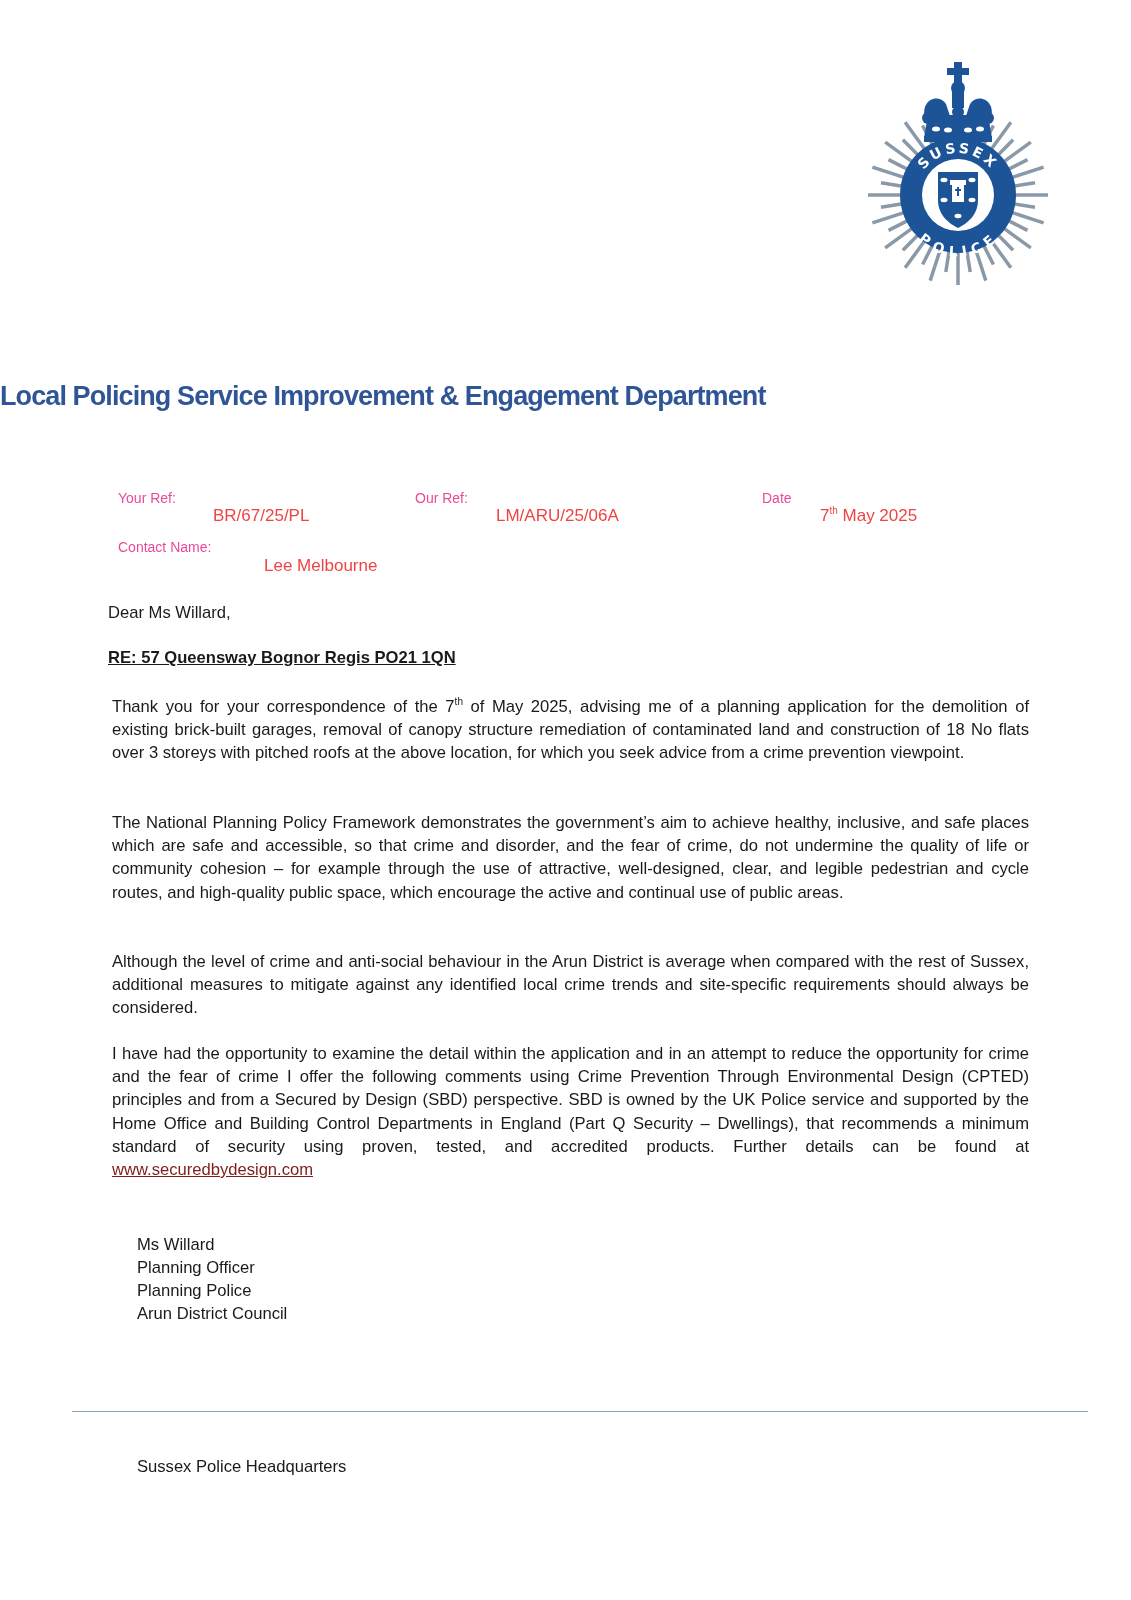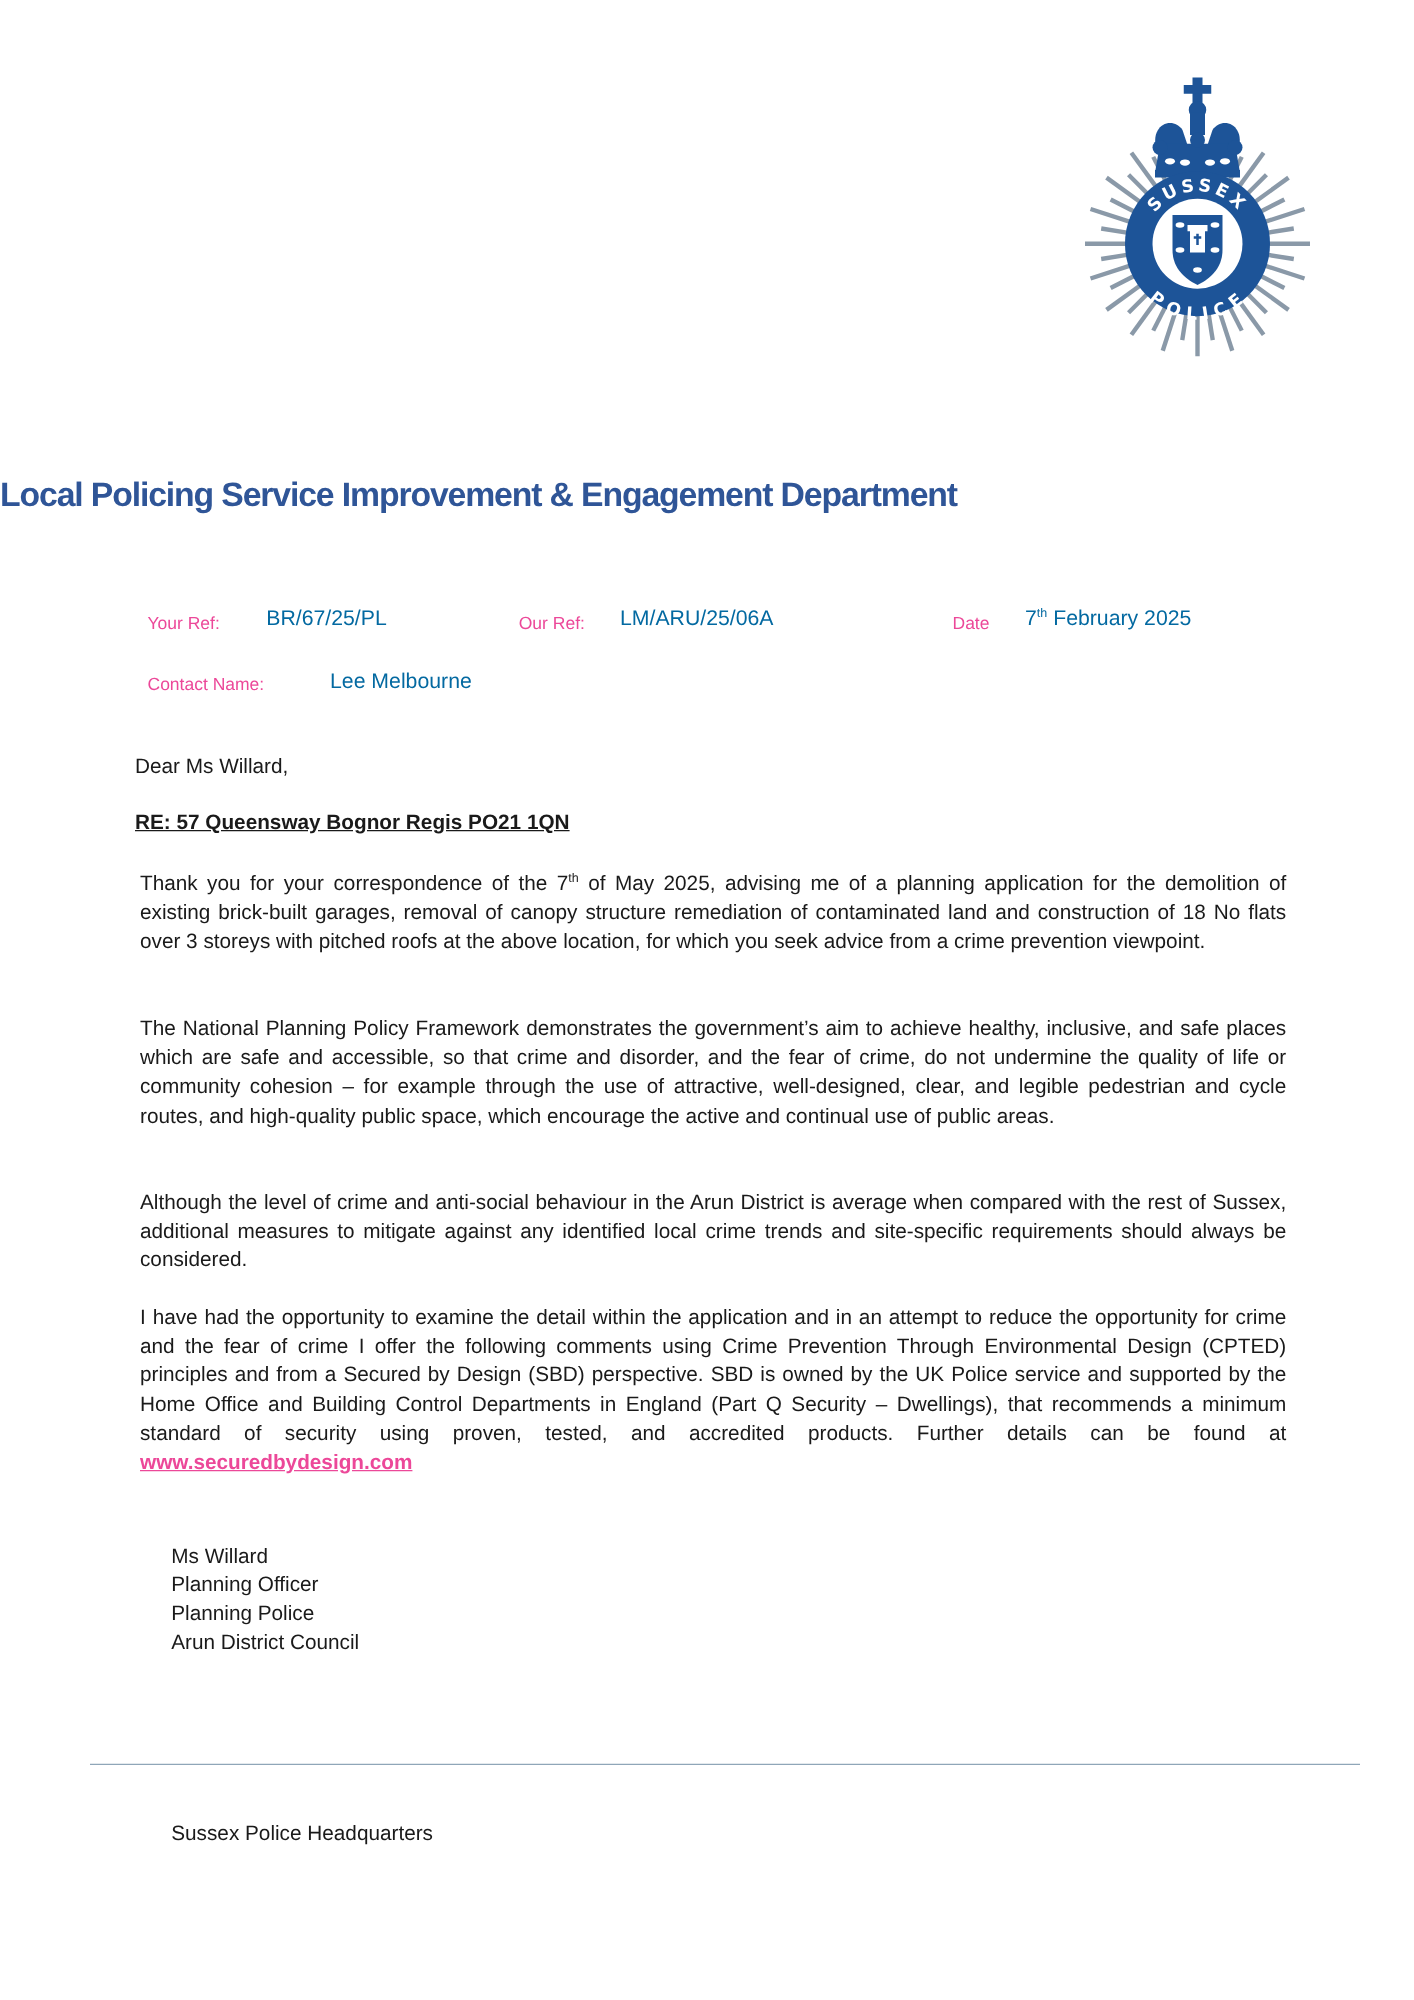--- a/index.html
+++ b/index.html
@@ -3,27 +3,27 @@
 <meta charset="utf-8">
 <style>
   html, body { margin: 0; padding: 0; background: #ffffff; }
   body { width: 1131px; height: 1600px; position: relative; overflow: hidden;
          font-family: "Liberation Sans", sans-serif; color: #1a1a1a; }
   .abs { position: absolute; }
   #logo { left: 868px; top: 60px; width: 180px; height: 226px; }
   #dept-title { left: 0; width: 1025px; top: 381px; text-align: left;
     font-size: 27px; font-weight: bold; color: #2f5597; letter-spacing: -0.9px; }
   .lbl { font-size: 14px; color: #ec4899; }
-  .val { font-size: 17px; color: #0369a1; }
+  .val { font-size: 17px; color: #ef4444; margin-top: 21px; }
   sup { font-size: 10px; line-height: 0; }
   .body-text { left: 112px; width: 917px; font-size: 16.6px; line-height: 23.2px;
     text-align: justify; }
   #salutation { left: 108px; top: 603px; font-size: 16.6px; }
   #subject { left: 108px; top: 648px; font-size: 16.6px; font-weight: bold; text-decoration: underline; }
-  #link { color: #ec4899; font-weight: bold; text-decoration: underline; }
+  #link { color: #7f1d1d; font-weight: normal; text-decoration: underline; }
   .addr { left: 137px; font-size: 16.6px; line-height: 23px; }
   #footer-rule { left: 72px; top: 1411px; width: 1016px; height: 0; border-top: 1.5px solid #8fa6b8; }
 </style>
 </head>
 <body>
 
 <div id="logo" class="abs">
   <svg width="180" height="226" viewBox="0 0 180 226">
     <g id="rays">
         <line x1="146" y1="135" x2="180" y2="135" stroke="#8a99a8" stroke-width="3.5"></line>
@@ -116,21 +116,21 @@
   </svg>
 </div>
 
 <div id="dept-title" class="abs">Local Policing Service Improvement &amp; Engagement Department</div>
 
 <div class="abs lbl" style="left:118px; top:490px;">Your Ref:</div>
 <div class="abs val" style="left:213px; top:485px;">BR/67/25/PL</div>
 <div class="abs lbl" style="left:415px; top:490px;">Our Ref:</div>
 <div class="abs val" style="left:496px; top:485px;">LM/ARU/25/06A</div>
 <div class="abs lbl" style="left:762px; top:490px;">Date</div>
-<div class="abs val" style="left:820px; top:485px;"><span>7</span><sup>th</sup><span> February 2025</span></div>
+<div class="abs val" style="left:820px; top:485px;"><span>7</span><sup>th</sup><span> May 2025</span></div>
 <div class="abs lbl" style="left:118px; top:539px;text-align:right;">Contact Name:</div>
 <div class="abs val" style="left:264px; top:535px;">Lee Melbourne</div>
 
 <div id="salutation" class="abs">Dear Ms Willard,</div>
 <div id="subject" class="abs">RE: 57 Queensway Bognor Regis PO21 1QN</div>
 
 <div class="abs body-text" style="top:695px;"><span>Thank you for your correspondence of the 7</span><sup>th</sup><span> of May 2025, advising me of a planning application for the demolition of existing brick-built garages, removal of canopy structure remediation of contaminated land and construction of 18 No flats over 3 storeys with pitched roofs at the above location, for which you seek advice from a crime prevention viewpoint.</span></div>
 <div class="abs body-text" style="top:811px;">The National Planning Policy Framework demonstrates the government’s aim to achieve healthy, inclusive, and safe places which are safe and accessible, so that crime and disorder, and the fear of crime, do not undermine the quality of life or community cohesion – for example through the use of attractive, well-designed, clear, and legible pedestrian and cycle routes, and high-quality public space, which encourage the active and continual use of public areas.</div>
 <div class="abs body-text" style="top:950px;">Although the level of crime and anti-social behaviour in the Arun District is average when compared with the rest of Sussex, additional measures to mitigate against any identified local crime trends and site-specific requirements should always be considered.</div>
 <div class="abs body-text" style="top:1042px;"><span>I have had the opportunity to examine the detail within the application and in an attempt to reduce the opportunity for crime and the fear of crime I offer the following comments using Crime Prevention Through Environmental Design (CPTED) principles and from a Secured by Design (SBD) perspective. SBD is owned by the UK Police service and supported by the Home Office and Building Control Departments in England (Part Q Security – Dwellings), that recommends a minimum standard of security using proven, tested, and accredited products.  Further details can be found at </span><a id="link">www.securedbydesign.com</a></div>

